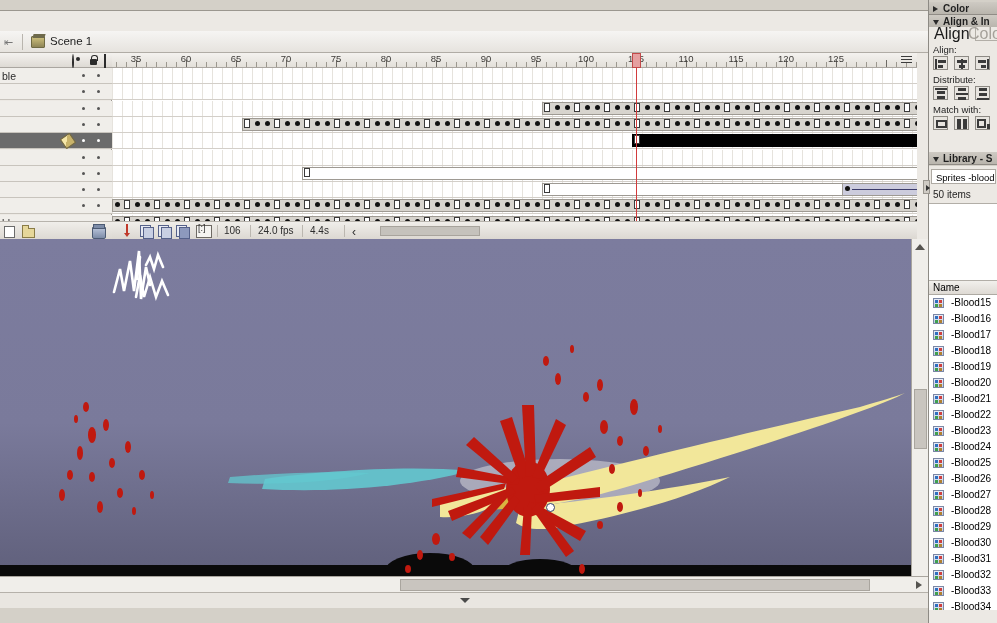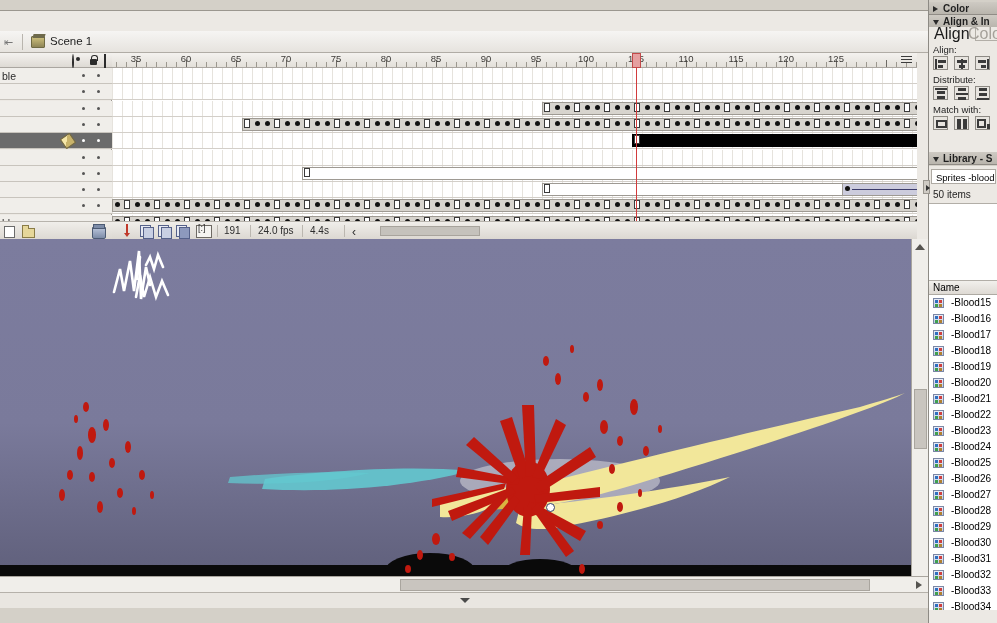--- a/index.html
+++ b/index.html
@@ -765,21 +765,21 @@
           </div>
       </div>
 
       <div class="tl-foot">
         <span class="tlf-btn onion-r"></span>
         <span class="tlf-btn on1"></span>
         <span class="tlf-btn on2"></span>
         <span class="tlf-btn on3"></span>
         <span class="tlf-btn editmult"></span>
         <span class="tlf-sep" style="left:105px"></span>
-        <span class="tlf-txt" style="left:112px">191</span>
+        <span class="tlf-txt" style="left:112px">106</span>
         <span class="tlf-sep" style="left:138px"></span>
         <span class="tlf-txt" style="left:146px">24.0 fps</span>
         <span class="tlf-sep" style="left:190px"></span>
         <span class="tlf-txt" style="left:198px">4.4s</span>
         <span class="tlf-sep" style="left:232px"></span>
         <span class="tlf-txt" style="left:240px;font-size:12px">‹</span>
         <span class="scrollh" style="left:268px;width:100px"></span>
       </div>
     </div>
 

